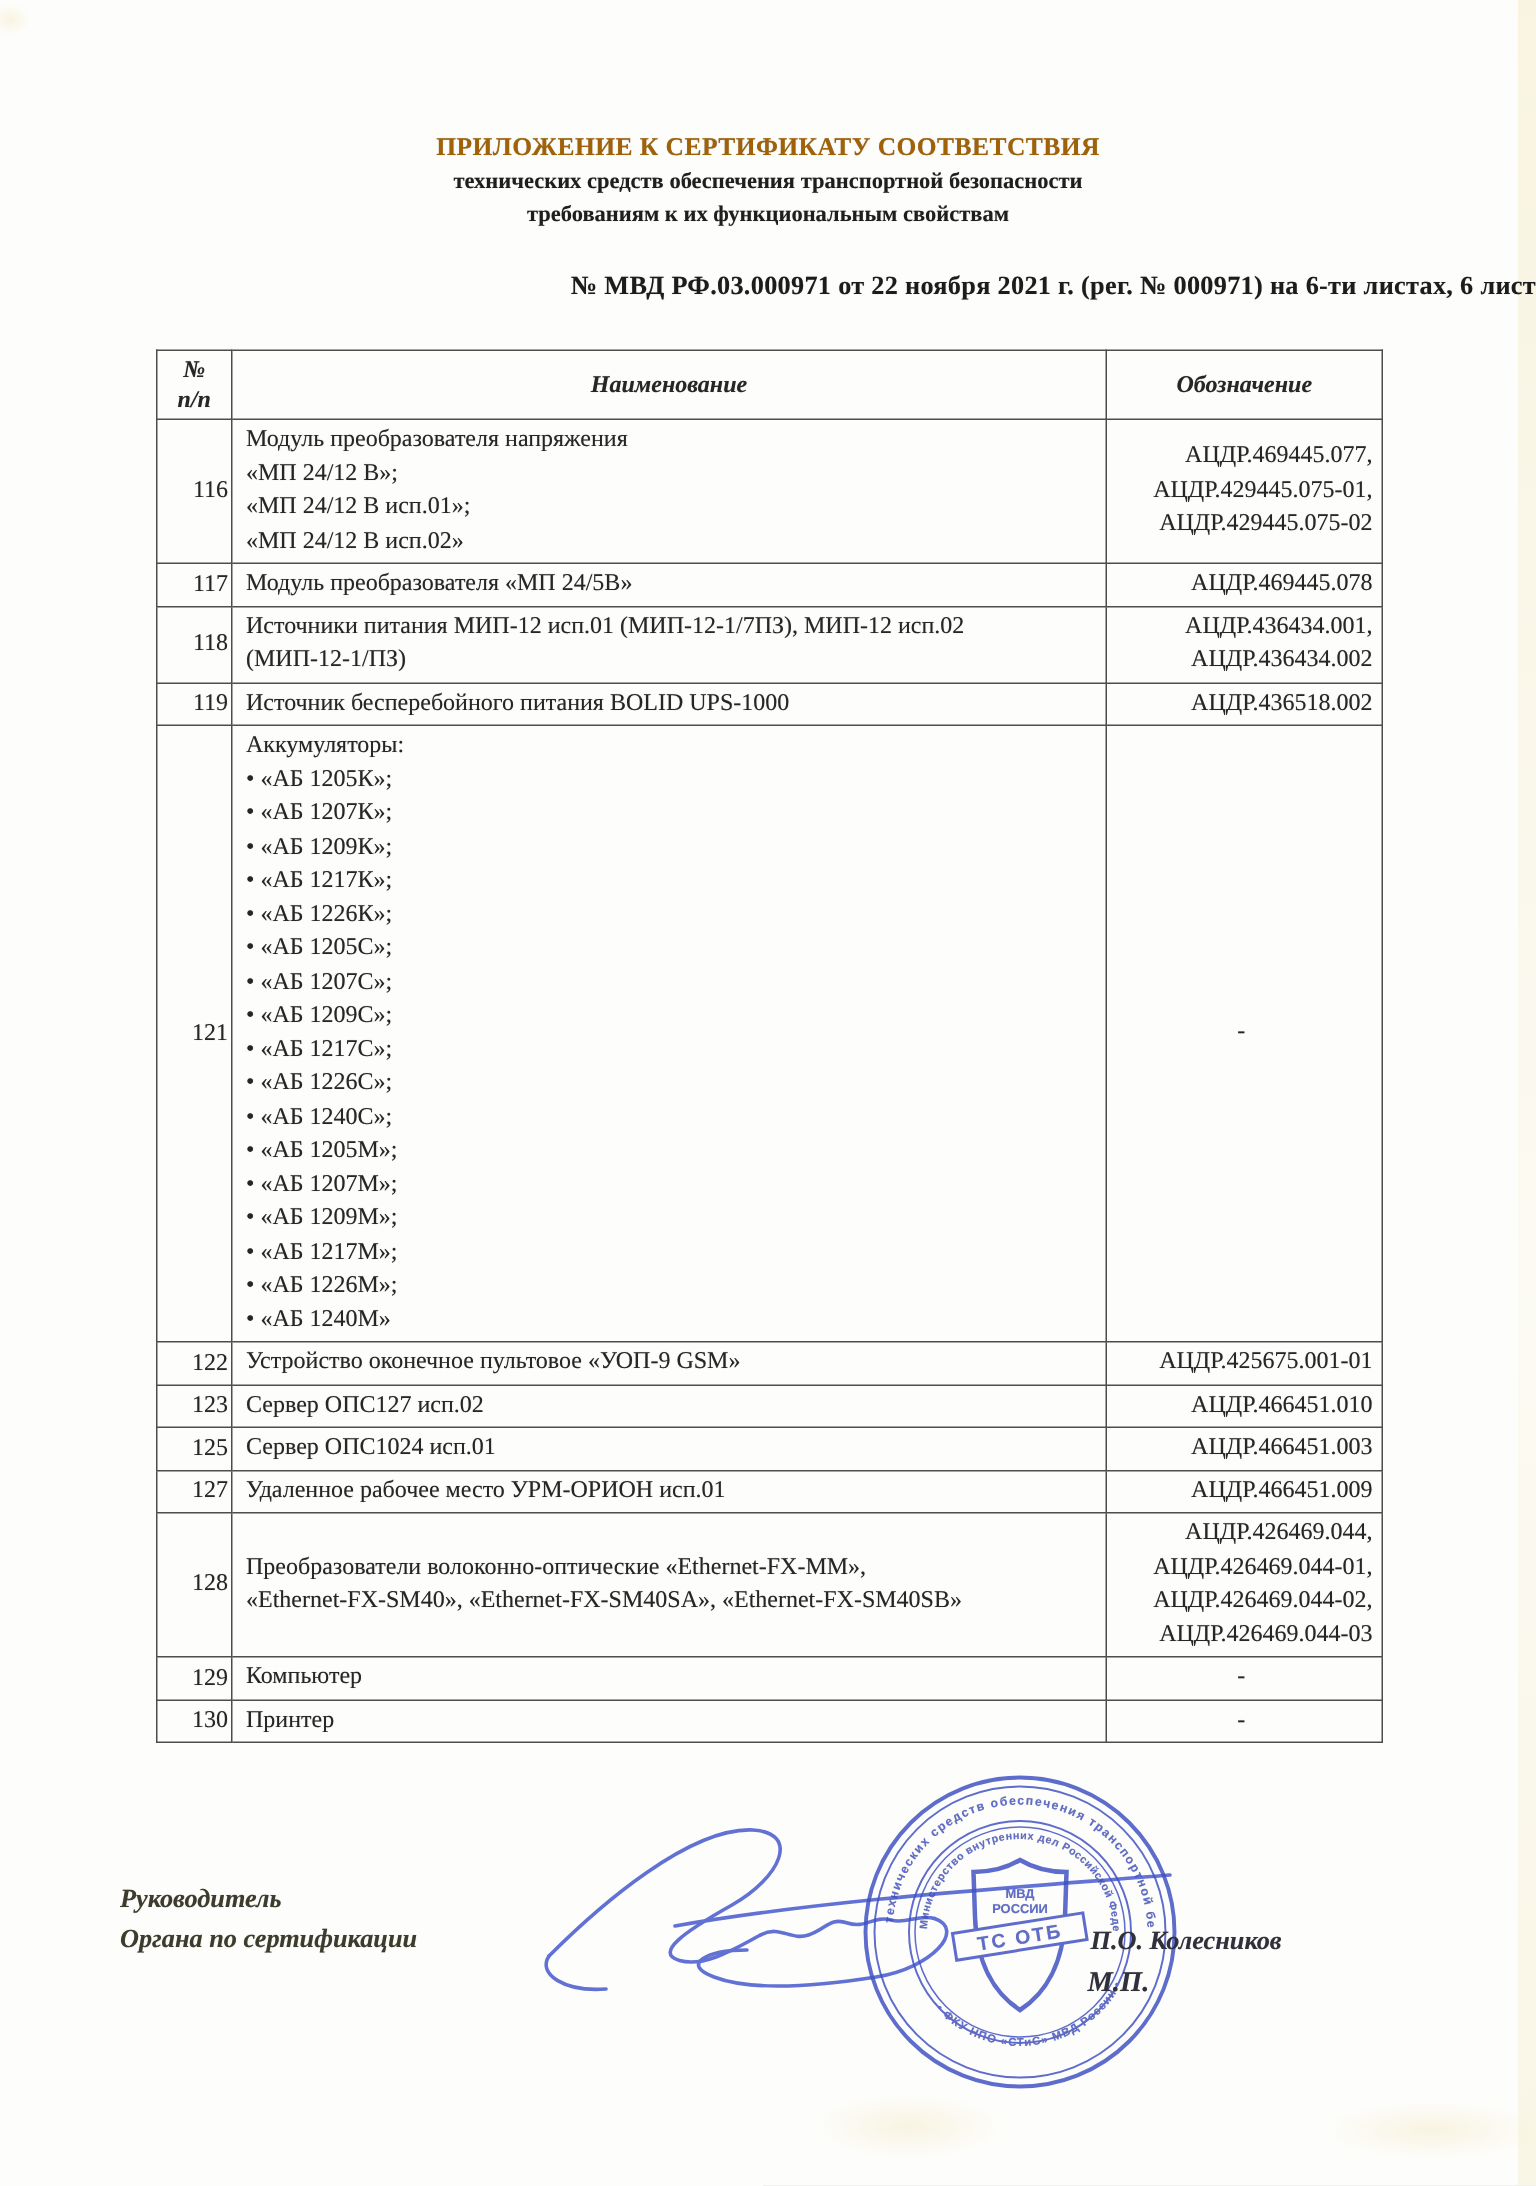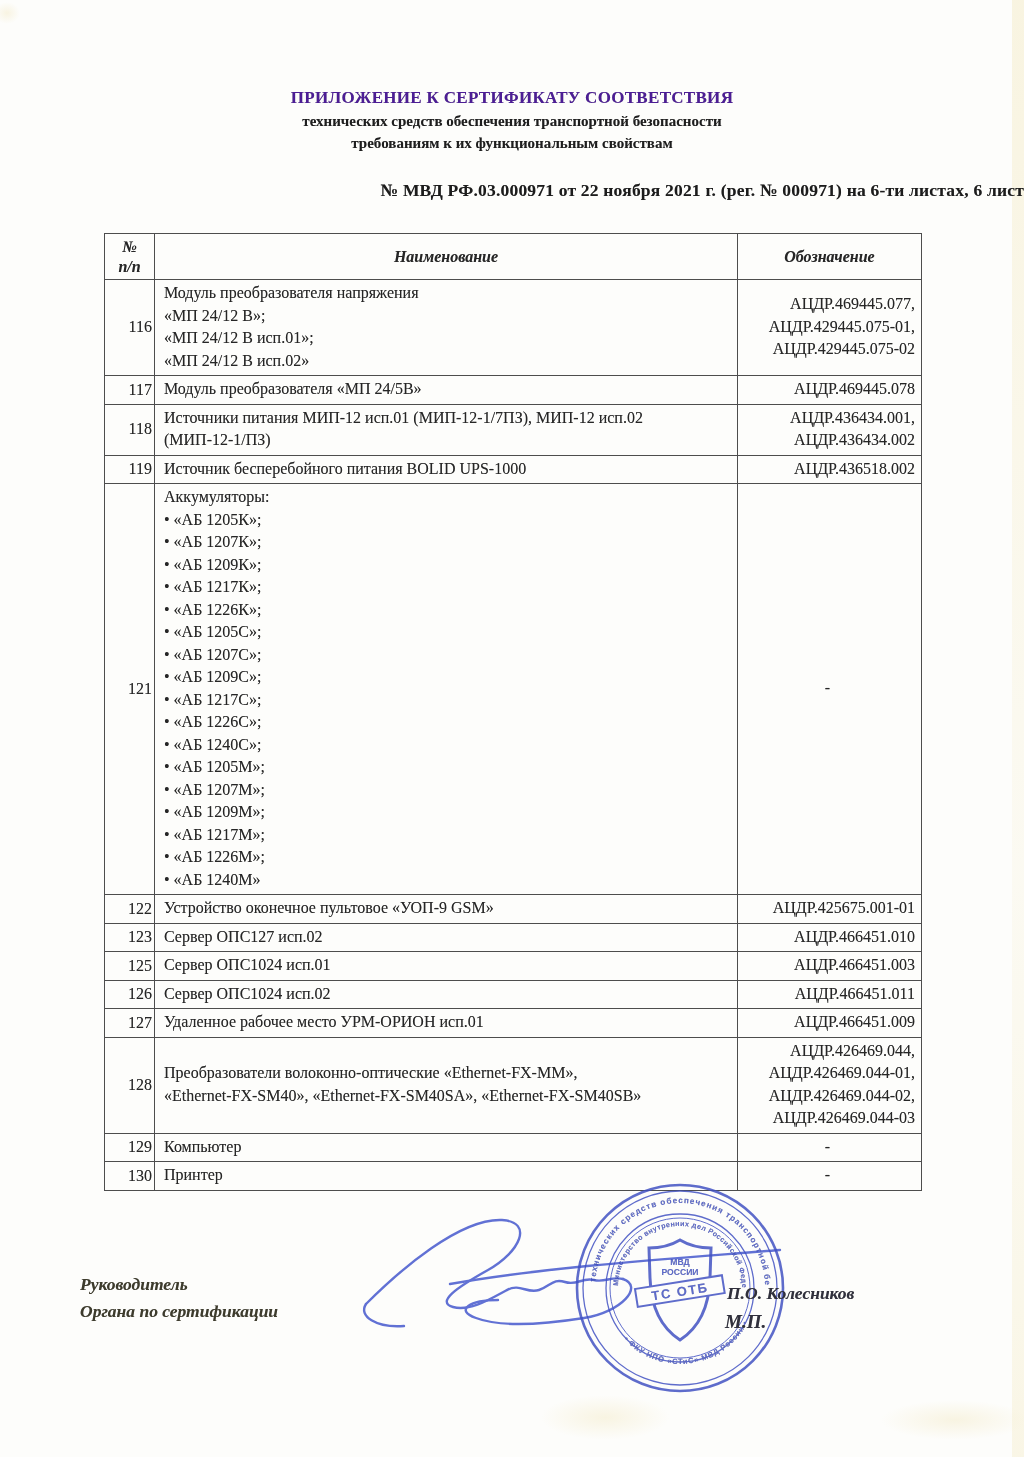--- a/index.html
+++ b/index.html
@@ -19,21 +19,21 @@
   }
   .scan-smudge {
     position:absolute; pointer-events:none; border-radius:50%;
     background:radial-gradient(ellipse at center, rgba(244,236,205,.55), rgba(244,236,205,0) 70%);
   }
   .smudge-a { left:540px; top:1395px; width:130px; height:45px; }
   .smudge-b { left:880px; top:1400px; width:150px; height:40px; }
   .smudge-c { left:-6px; top:2px; width:26px; height:22px; }
 
   .doc-header { position:absolute; top:88px; left:0; width:100%; text-align:center; }
-  .doc-title { font-size:17px; font-weight:bold; letter-spacing:.3px; color:#4c1d95; }
+  .doc-title { font-size:17px; font-weight:bold; letter-spacing:.3px; color:#a16207; }
   .doc-subtitle { font-size:15px; font-weight:bold; margin-top:5px; color:#1e1e1e; }
   .reg-line {
     position:absolute; top:180px; left:0; width:100%; text-align:right;
     font-size:17.5px; font-weight:bold; color:#1c1c1c; letter-spacing:.2px;
   }
 
   table.cert-table {
     position:absolute; left:104px; top:233px; width:817px;
     border-collapse:collapse; table-layout:fixed;
   }
@@ -47,21 +47,21 @@
   .cert-table th { font-weight:bold; font-style:italic; height:46px; text-align:center; line-height:20px; }
   td.c-num { text-align:right; padding:2px 2px; }
   td.c-name { padding:2px 8px 3px 9px; text-align:left; }
   td.c-des { padding:2px 6px 3px 9px; text-align:right; }
   td.c-des.dash { text-align:center; padding-left:2px; }
   .line { white-space:nowrap; }
 
   .signer-block {
     position:absolute; left:80px; top:1252px;
     font-size:17.5px; font-weight:bold; font-style:italic;
-    line-height:27px; color:#3d3b2c;margin-top:19px;
+    line-height:27px; color:#3d3b2c;
   }
   .signer-name {
     position:absolute; left:727px; top:1283px;
     font-size:17.5px; font-weight:bold; font-style:italic; color:#30303c;
   }
   .seal-note {
     position:absolute; left:725px; top:1311px;
     font-size:19px; font-weight:bold; font-style:italic; color:#30303c;
   }
   .signature-svg {
@@ -199,29 +199,20 @@
             <div class="line">АЦДР.466451.010</div>
           </td>
         </tr>
         <tr>
           <td class="c-num">125</td>
           <td class="c-name">
             <div class="line">Сервер ОПС1024 исп.01</div>
           </td>
           <td class="c-des">
             <div class="line">АЦДР.466451.003</div>
-          </td>
-        </tr>
-        <tr>
-          <td class="c-num">126</td>
-          <td class="c-name">
-            <div class="line">Сервер ОПС1024 исп.02</div>
-          </td>
-          <td class="c-des">
-            <div class="line">АЦДР.466451.011</div>
           </td>
         </tr>
         <tr>
           <td class="c-num">127</td>
           <td class="c-name">
             <div class="line">Удаленное рабочее место УРМ-ОРИОН исп.01</div>
           </td>
           <td class="c-des">
             <div class="line">АЦДР.466451.009</div>
           </td>

